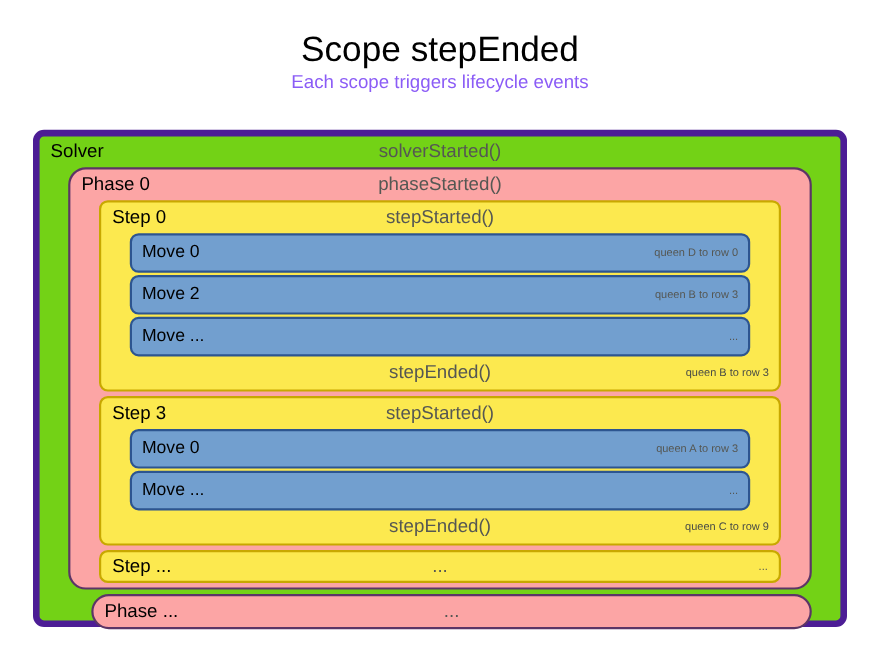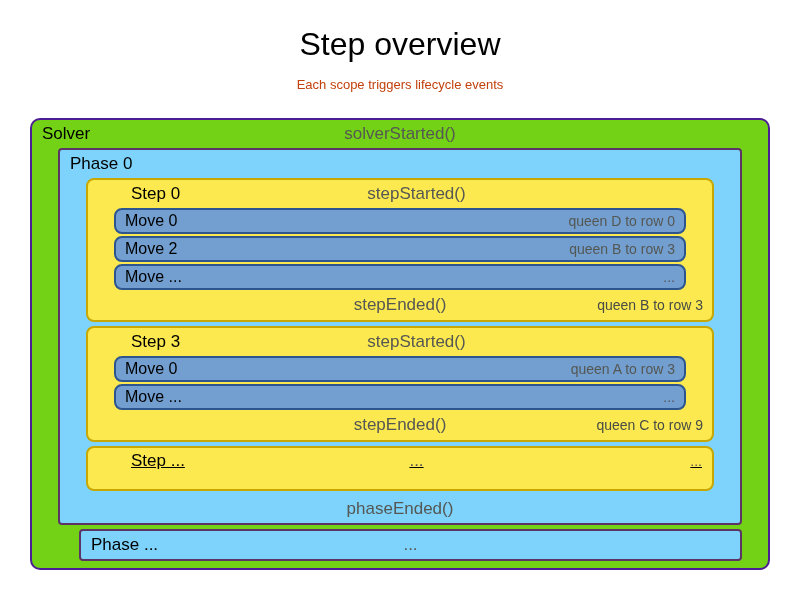--- a/index.html
+++ b/index.html
@@ -5,104 +5,105 @@
   html, body { margin:0; padding:0; }
   body {
     width:800px; height:600px;
     background:#ffffff;
     font-family:"Liberation Sans", sans-serif;
     position:relative;
     overflow:hidden;
   }
   .heading { text-align:center; padding-top:26px; }
   .title { font-size:32px; color:#000; line-height:36px; }
-  .subtitle { font-size:13px; color:#c2410c; margin-top:15px; }
+  .subtitle { font-size:17px; color:#8b5cf6; margin-top:3px; }
 
   .solver {
     position:absolute; left:30px; top:118px;
     width:740px; height:452px;
     box-sizing:border-box;
     background:#73d216;
-    border:2px solid #4c1d95;
+    border:6px solid #4c1d95;
     border-radius:10px;
   }
 
   .band {
     display:grid;
     grid-template-columns:1fr auto 1fr;
     align-items:center;
     height:28px;
     padding:0 10px;
   }
   .band .left   { justify-self:start; }
   .band .center { justify-self:center; }
   .band .right  { justify-self:end; }
 
   .label { font-size:17px; color:#000; }
   .event { font-size:17px; color:#555753; }
-  .annotation { font-size:14px; color:#555753; }
+  .annotation { font-size:10px; color:#555753; }
   .annotation.dark { color:#484b46; }
 
   .phase {
     margin:0 26px;
     box-sizing:border-box;
-    background:#7dd3fc;
+    background:#fca5a5;
     border:2px solid #5c3566;
-    border-radius:4px;
+    border-radius:16px;
   }
   .phase-more { margin-top:4px;margin-left:47px; }
 
   .step {
     margin:0 26px 4px;
     box-sizing:border-box;
     background:#fce94f;
     border:2px solid #c8a800;
     border-radius:8px;
     padding-bottom:2px;
   }
-  .step.more { padding-bottom:15px;text-decoration:underline; }
+  .step.more { padding-bottom:0; }
   .step .band { height:26px; }
-  .step .band.step-header { height:28px;margin-left:33px; }
+  .step .band.step-header { height:28px; }
 
   .move {
     margin:0 26px 2px;
     box-sizing:border-box;
-    height:26px;
+    height:36px;
     background:#729fcf;
     border:2px solid #2d5590;
     border-radius:8px;
     display:flex;
     align-items:center;
     justify-content:space-between;
     padding:0 9px;
   }
   .move .label { font-size:16px; }
 
   .footer-band { height:26px; padding:0 9px; }
 </style>
 </head>
 <body>
 
 <div class="heading">
-  <div class="title">Step overview</div>
+  <div class="title">Scope stepEnded</div>
   <div class="subtitle">Each scope triggers lifecycle events</div>
 </div>
 
 <div class="solver">
 
   <div class="band">
     <span class="label left">Solver</span>
     <span class="event center">solverStarted()</span>
     <span class="right"></span>
   </div>
 
   <div class="phase">
 
     <div class="band" style="height:28px">
       <span class="label left">Phase 0</span>
+      <span class="event center">phaseStarted()</span>
       <span class="right"></span>
     </div>
 
     <div class="step">
       <div class="band step-header">
         <span class="label left">Step 0</span>
         <span class="event center">stepStarted()</span>
         <span class="right"></span>
       </div>
       <div class="move">
@@ -146,25 +147,20 @@
     </div>
 
     <div class="step more">
       <div class="band step-header" style="height:26px">
         <span class="label left">Step ...</span>
         <span class="event center">...</span>
         <span class="annotation right">...</span>
       </div>
     </div>
 
-    <div class="band">
-      <span class="left"></span>
-      <span class="event center">phaseEnded()</span>
-      <span class="right"></span>
-    </div>
 
   </div>
 
   <div class="phase phase-more">
     <div class="band">
       <span class="label left">Phase ...</span>
       <span class="event center">...</span>
       <span class="right"></span>
     </div>
   </div>

